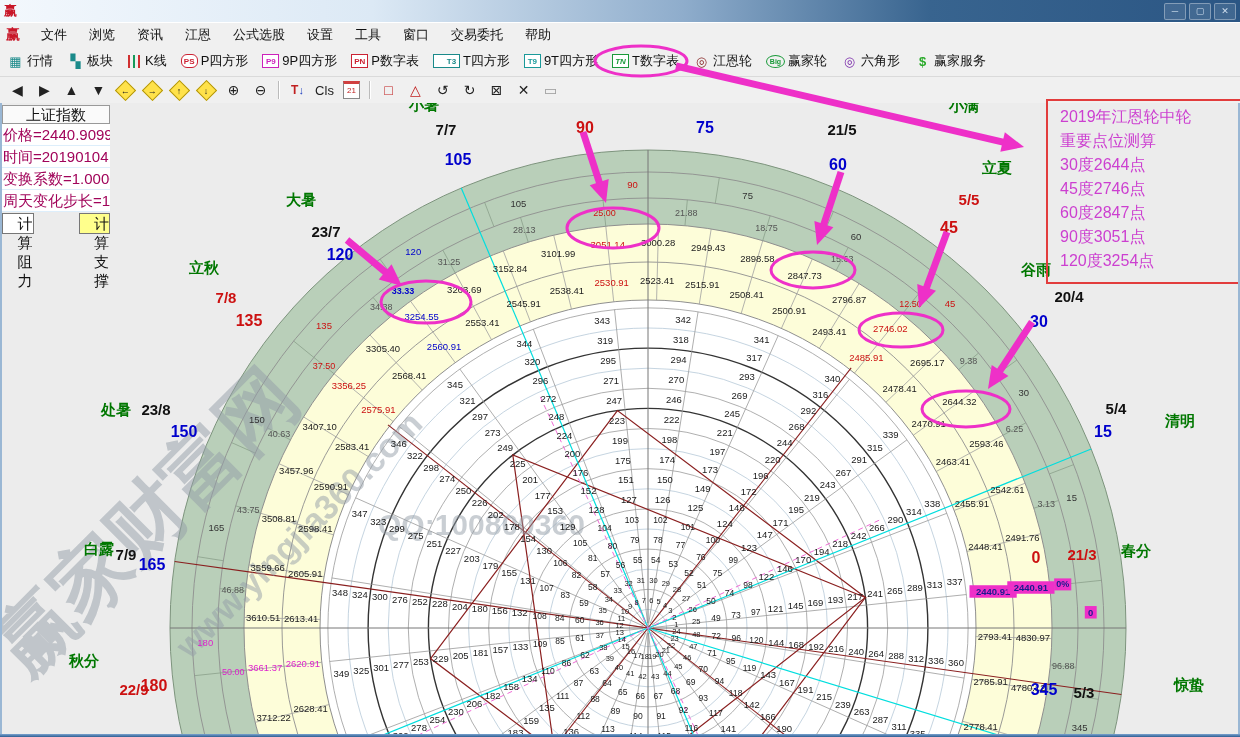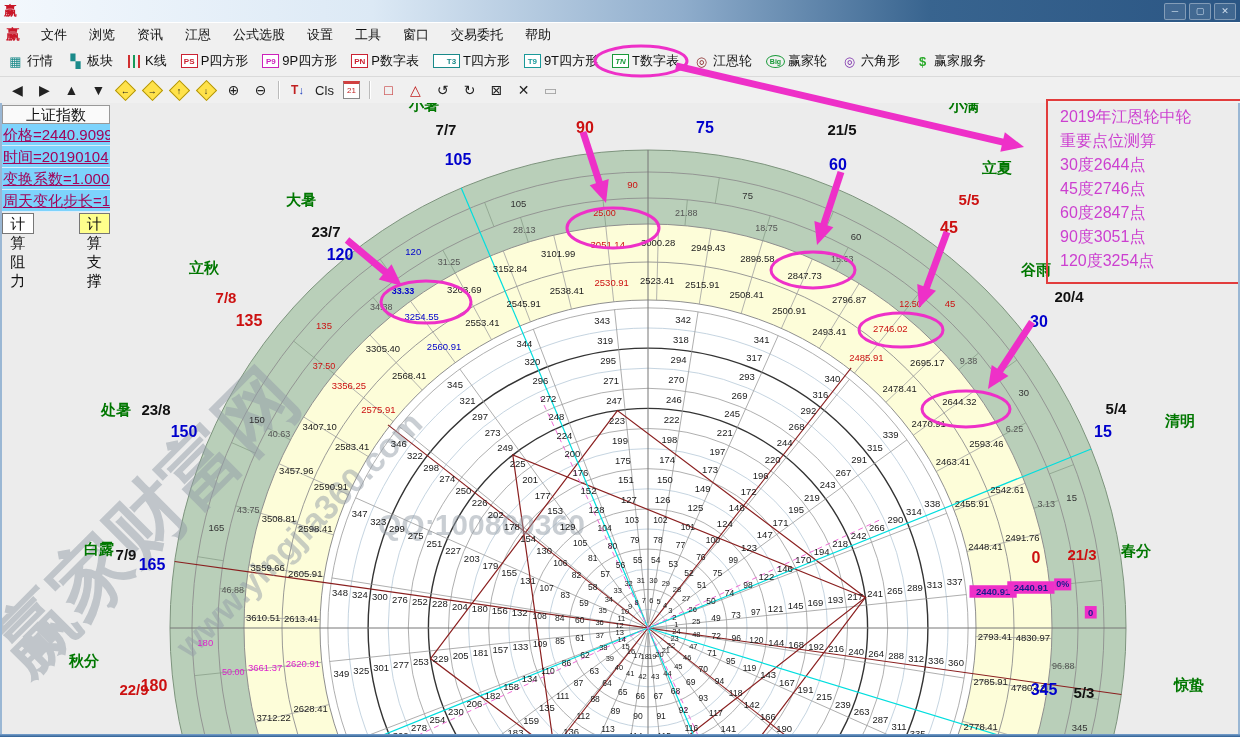--- a/index.html
+++ b/index.html
@@ -39,24 +39,24 @@
   .t2btn .cal{width:15px;height:14px;border:1px solid #888;background:#fff;font-size:8px;color:#c02020;
     text-align:center;line-height:13px;border-top:3px solid #d04040;}
   .t2btn.cls{font-size:13px;}
   .t2btn.tdown b{color:#c02020;font-size:12px;} .t2btn.tdown i{color:#2040c0;font-style:normal;font-size:11px;}
   .t2btn.gray{color:#999;}
   
   .main{position:absolute;left:0;top:103px;width:1240px;height:631px;background:#ececec;}
   #wheel{position:absolute;left:0;top:0;}
   .panel{position:absolute;left:2px;top:2px;width:108px;z-index:40;font-size:15px;}
   .panel .hd{background:#fafafa;border:1px solid #999;text-align:center;height:17px;line-height:17px;color:#111;}
-  .panel .row{background:#7dd3fc;border-bottom:1px solid #ddeefb;color:#a1045a;height:21px;line-height:21px;
-    padding-left:1px;white-space:nowrap;overflow:hidden;text-decoration:underline;}
+  .panel .row{background:#ffffff;border-bottom:1px solid #ddeefb;color:#a1045a;height:21px;line-height:21px;
+    padding-left:1px;white-space:nowrap;overflow:hidden;}
   .panel .btns{display:flex;margin-top:1px;}
-  .panel .btn{width:52px;height:19px;line-height:19px;text-align:center;border:1px solid #777;background:#fff;color:#111;}
+  .panel .btn{width:52px;height:19px;line-height:19px;text-align:right;border:1px solid #777;background:#fff;color:#111;}
   .panel .btn.y{background:#ffff8c;margin-left:45px;}
   .annobox{position:absolute;left:1046px;top:99px;width:188px;height:177px;border:2px solid #e23c3c;
     z-index:60;color:#cc3fd0;font-size:16px;padding:4px 0 0 12px;line-height:24px;}
   #anno{position:absolute;left:0;top:0;z-index:70;pointer-events:none;}
   .bottombar{position:absolute;left:0;top:734px;width:1240px;height:3px;
     background:linear-gradient(#7aa3cf,#2e5e92);}
   .edgeL,.edgeR{position:absolute;top:103px;width:2px;height:631px;background:#9ab7d4;z-index:80;}
   .edgeL{left:0;} .edgeR{right:0;}
   svg text{font-family:"Liberation Sans","DejaVu Sans",sans-serif;}
 </style>
@@ -91,21 +91,21 @@
     </span>
     <span class="tb1item">
       <span class="icn" style="color: rgb(26, 138, 138);">▚</span>
       <span>板块</span>
     </span>
     <span class="tb1item">
       <span class="icn candles"></span>
       <span>K线</span>
     </span>
     <span class="tb1item">
-      <span class="icn badge" style="border-color: rgb(204, 34, 51); color: rgb(204, 34, 51);">PS</span>
+      <span class="icn badge" style="border-color: rgb(204, 34, 51); color: rgb(204, 34, 51); border-radius: 6px;">PS</span>
       <span>P四方形</span>
     </span>
     <span class="tb1item">
       <span class="icn badge" style="border-color: rgb(204, 34, 187); color: rgb(204, 34, 187);">P9</span>
       <span>9P四方形</span>
     </span>
     <span class="tb1item">
       <span class="icn badge" style="border-color: rgb(204, 34, 51); color: rgb(204, 34, 51);">PN</span>
       <span>P数字表</span>
     </span>

